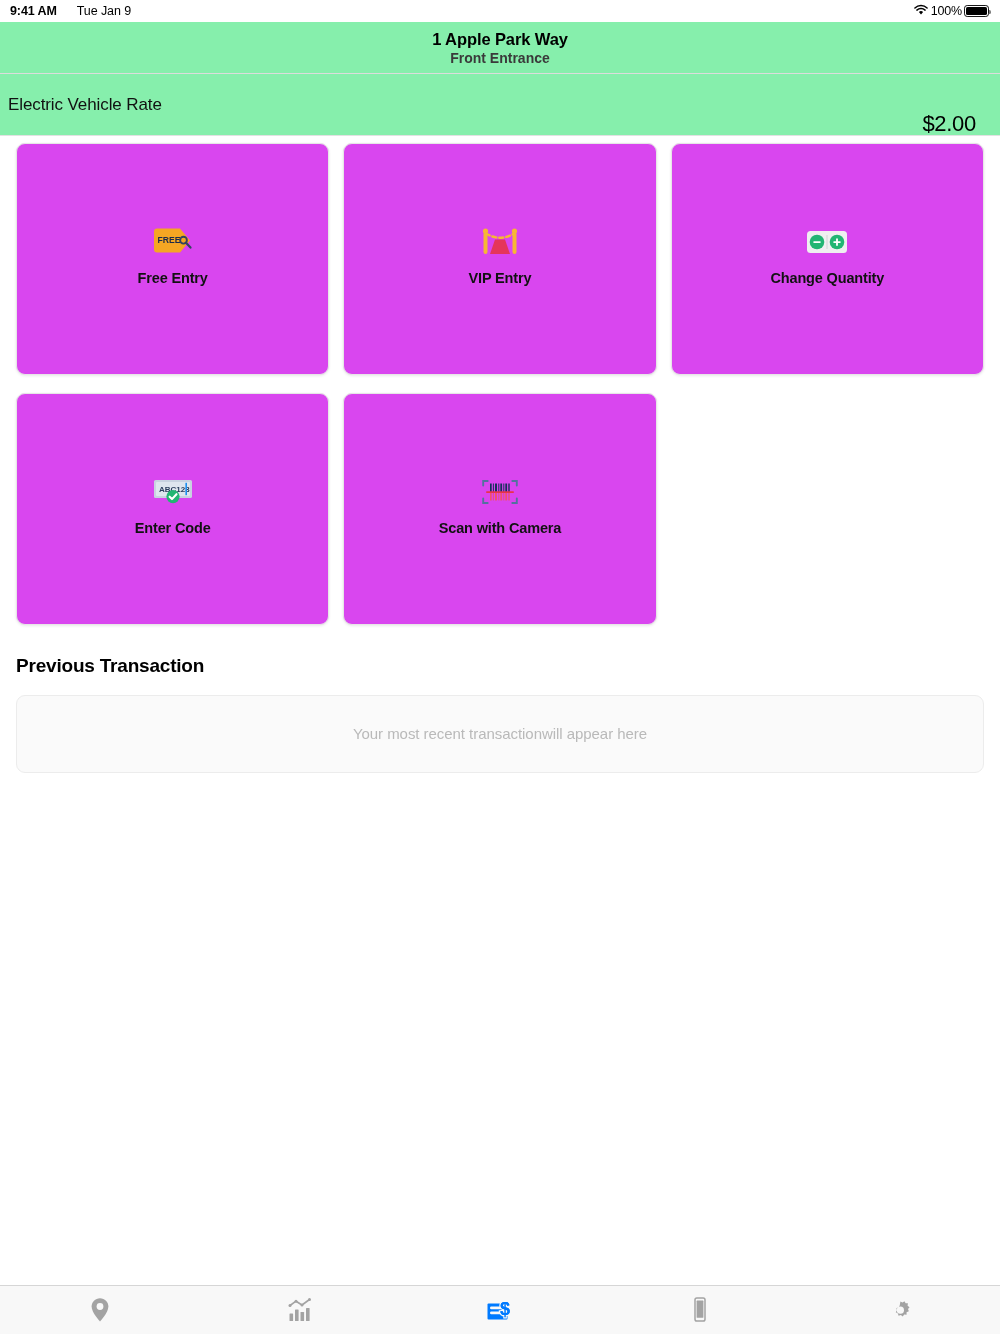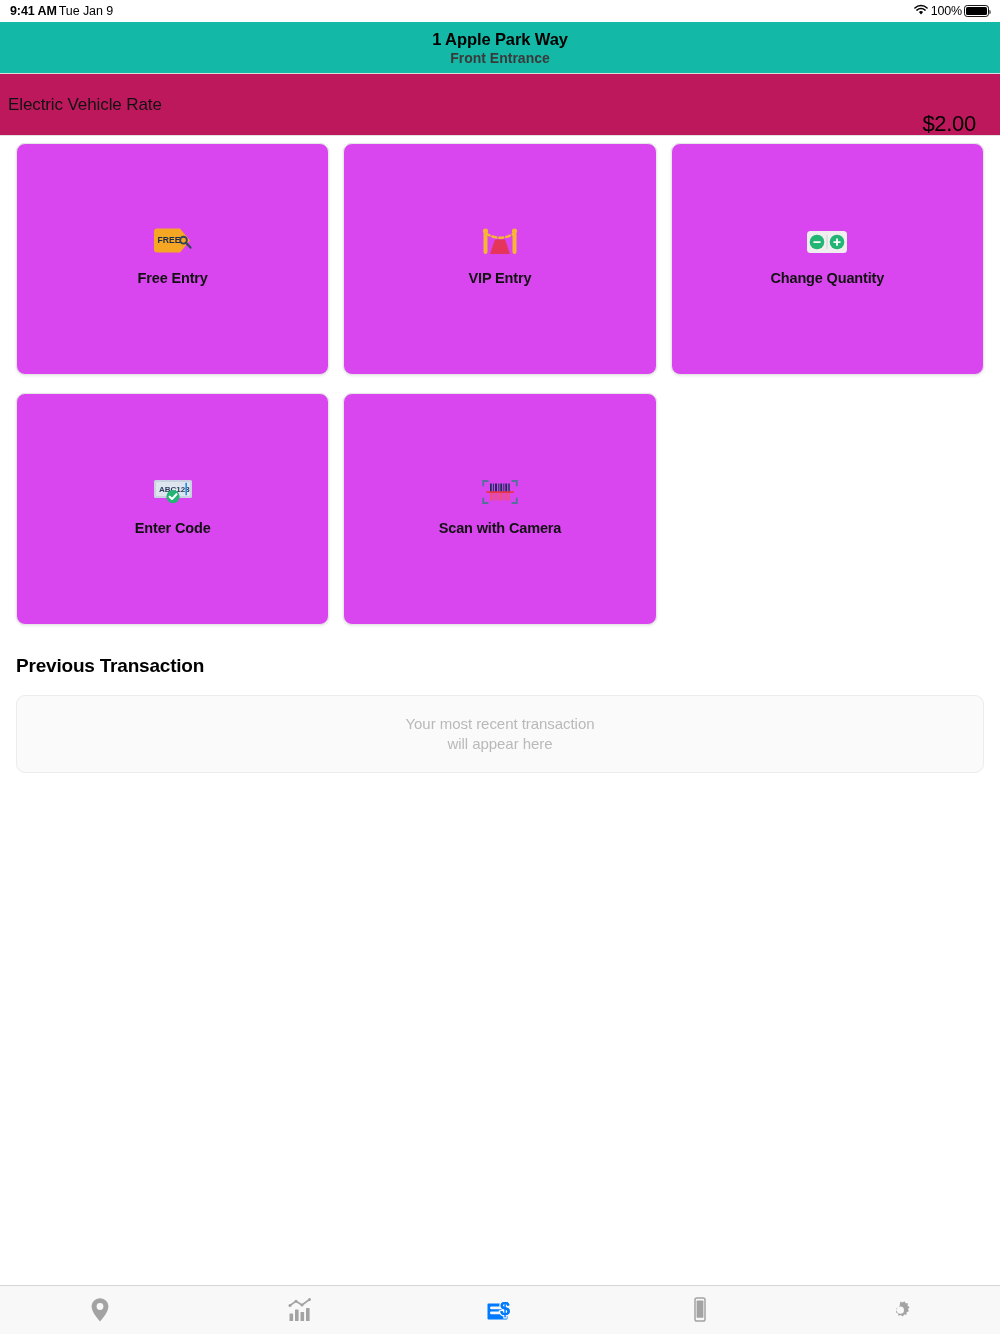--- a/index.html
+++ b/index.html
@@ -11,48 +11,48 @@
   }
   #app { position: relative; width: 1000px; height: 1334px; display: flex; flex-direction: column; }
 
   
   .statusbar {
     height: 22px; flex: 0 0 22px;
     display: flex; align-items: center;
     padding: 0 11px 0 10px;
     font-size: 12.5px; color: #000; font-weight: 500;
   }
-  .sb-left { display: flex; align-items: baseline; gap: 2px; }
+  .sb-left { display: flex; align-items: baseline; gap: 20px; }
   .sb-time { font-weight: 600; letter-spacing: -0.1px; }
   .sb-date { font-weight: 500; letter-spacing: -0.1px; }
   .sb-right { margin-left: auto; display: flex; align-items: center; gap: 2px; }
   .sb-pct { font-size: 12.5px; font-weight: 500; letter-spacing: -0.2px; }
   .batt { position: relative; width: 25px; height: 12px; border: 1px solid rgba(0,0,0,.9);
           border-radius: 3.2px; display: flex; align-items: center; padding: 1.3px; }
   .batt:after { content: ""; position: absolute; right: -3.2px; top: 3.5px; width: 2px; height: 4px;
           background: rgba(0,0,0,.5); border-radius: 0 1.5px 1.5px 0; }
   .batt i { display: block; height: 100%; width: 100%; background: #000; border-radius: 1.6px; }
 
   
   .navbar {
     flex: 0 0 52px; height: 52px;
     display: flex; flex-direction: column; align-items: center; justify-content: center;
     border-bottom: 1px solid #dcdcdc;
-    background: #14b8a6;
+    background: #86efac;
   }
   .nav-title { font-size: 16.5px; font-weight: 700; color: #000; letter-spacing: -0.1px; line-height: 19px; }
   .nav-sub { font-size: 14px; font-weight: 700; color: #3a3a3a; line-height: 16px; margin-top: 1px; }
 
   
   .ratebar {
     flex: 0 0 62px; height: 62px;
     display: flex; align-items: center; justify-content: space-between;
     padding: 0 24px 0 8px;
     border-bottom: 1px solid #e2e2e2;
-    background: #be185d;
+    background: #86efac;
   }
   .rate-label { font-size: 17px; color: #111; font-weight: 400; letter-spacing: -0.1px; }
   .rate-value { font-size: 22px; color: #000; font-weight: 400; letter-spacing: -0.3px; margin-top: 39px; }
 
   
   .content { flex: 1 1 auto; overflow: hidden; background: #fff; padding: 0 16px; }
 
   .grid {
     display: grid;
     grid-template-columns: repeat(3, 1fr);
@@ -80,21 +80,21 @@
   .section-title {
     font-size: 19px; font-weight: 700; color: #000; letter-spacing: -0.2px;
     margin: 30px 0 0 0; padding-left: 0;
   }
   .empty-box {
     margin-top: 18px;
     height: 78px;
     border: 1px solid #ececec;
     border-radius: 9px;
     background: #fafafa;
-    display: flex; flex-direction: column; align-items: center; justify-content: center;
+    display: flex; flex-direction: row; align-items: center; justify-content: center;
   }
   .empty-line { font-size: 15px; color: #b9b9b9; line-height: 20px; letter-spacing: -0.05px; }
 
   
   .tabbar {
     flex: 0 0 49px; height: 49px;
     border-top: 1px solid #d6d6d6;
     background: #f8f8f8;
     display: flex; align-items: center;
   }

